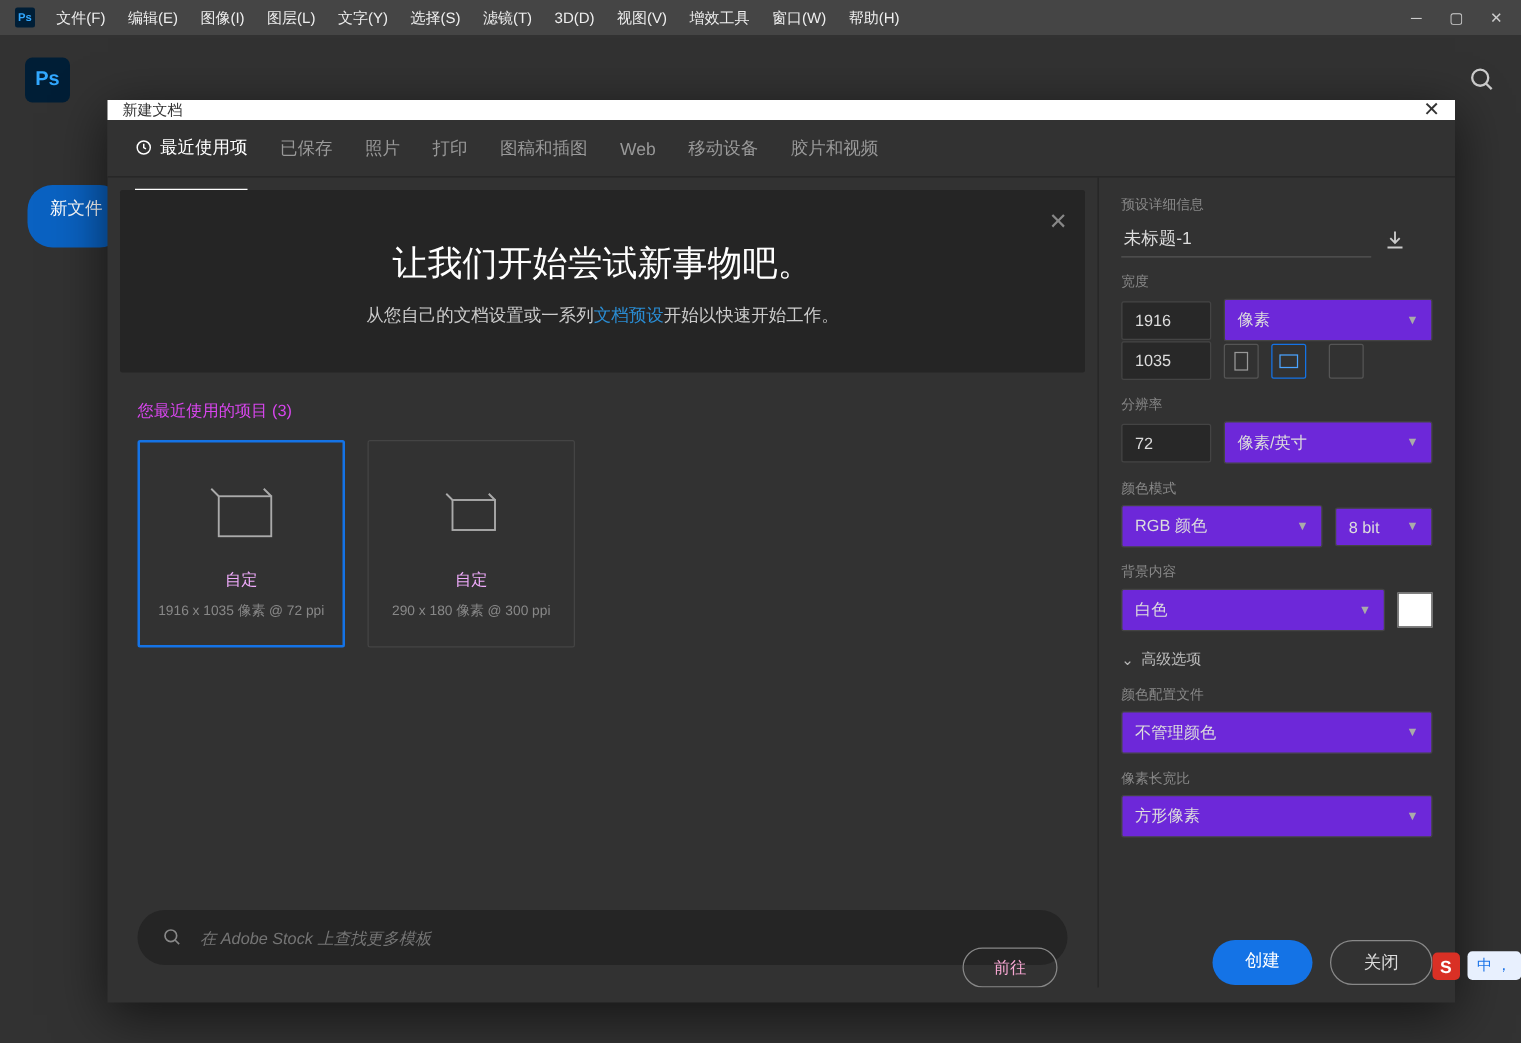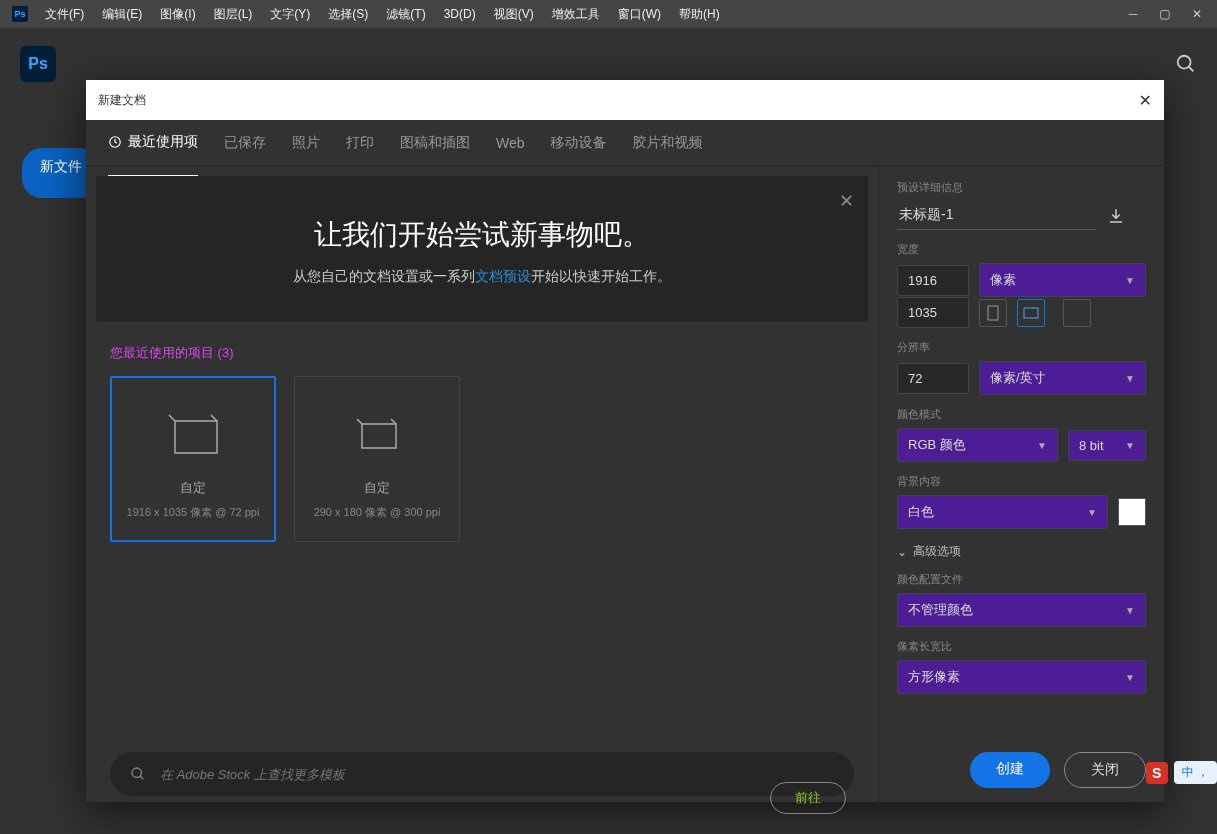--- a/index.html
+++ b/index.html
@@ -21,21 +21,21 @@
 .start-bar .spacer { flex:1; }
 .start-bar .search-ic { color:#ccc; }
 
 .left-nav { position: absolute; top: 120px; left: 22px; display: flex; flex-direction: row; gap: 16px; }
 .left-nav .btn-new { background: #0a62c2; color: #fff; font-size: 14px; padding: 10px 18px; border-radius: 20px; text-align:center; }
 .left-nav .btn-open { color: #fde047; font-size: 14px; padding: 10px 18px; text-align:center; }
 .left-nav .home { display:flex; align-items:center; gap:10px; color:#ddd; font-size:13px; margin-top:20px; padding:6px 10px;}
 
 
 .dialog { position: absolute; left: 86px; top: 80px; width: 1078px; height: 722px; background: #323232; box-shadow: 0 10px 40px rgba(0,0,0,.6); }
-.dlg-title { height: 40px; background: #fff; color: #333; display: flex; align-items: center; padding: 0 12px; font-size: 12px; justify-content: flex-end; }
+.dlg-title { height: 16px; background: #fff; color: #333; display: flex; align-items: center; padding: 0 12px; font-size: 12px; justify-content: flex-end; }
 .dlg-title .close { margin-left: auto; font-size: 16px; cursor:pointer; }
 
 .dlg-tabs { height: 46px; background: #323232; display: flex; align-items: center; padding: 0 22px; gap: 26px; font-size: 14px; border-bottom: 1px solid #252525; }
 .dlg-tabs .tab { color: #999; cursor:pointer; padding: 24px 0; display:flex; align-items:center; gap:6px;}
 .dlg-tabs .tab.active { color: #fff; border-bottom: 3px solid #fff; margin-bottom:-1px; }
 
 .dlg-body { display: flex; height: calc(100% - 74px); }
 .dlg-left { flex: 1; padding: 0; position: relative; overflow: hidden; }
 .dlg-right { width: 286px; border-left: 1px solid #252525; padding: 14px 18px; overflow-y:auto; font-size:12px; color:#aaa;}
 
@@ -44,34 +44,34 @@
 .hero .close-x { position: absolute; right: 14px; top: 14px; color: #888; font-size: 18px; cursor:pointer;}
 .hero h1 { color: #fff; font-size: 28px; font-weight: normal; margin-bottom: 14px; }
 .hero p { color: #ccc; font-size: 14px; }
 .hero p a { color: #2a8dd4; }
 
 .recent-lbl { margin: 22px 24px 14px; font-size: 13px; color: #d946ef; }
 .presets { display: flex; gap: 18px; padding: 0 24px; }
 .preset { width: 166px; height: 166px; border: 1px solid #444; border-radius: 2px; display: flex; flex-direction: column; align-items: center; justify-content: center; cursor:pointer; gap:4px;}
 .preset.selected { border: 2px solid #1473e6; }
 .preset .ic { height: 70px; display:flex; align-items:center; justify-content:center; color:#999;}
-.preset .name { font-size: 13px; color: #a3a3a3; margin-top:6px;}
+.preset .name { font-size: 13px; color: #f0abfc; margin-top:6px;}
 .preset .dim { font-size: 11px; color: #888; margin-top:4px;}
 
 
 .bottom-search { position: absolute; bottom: 18px; left: 24px; right: 24px; height: 44px; background: #252525; border-radius: 22px; display: flex; align-items: center; padding: 0 8px 0 20px; gap: 14px;}
 .bottom-search input { flex:1; background:transparent; border:none; outline:none; color:#ccc; font-size:13px; font-style:italic;}
-.bottom-search .go { border:1px solid #888; color:#84cc16; border-radius:18px; padding:6px 24px; font-size:13px; cursor:pointer;margin-top:48px;}
+.bottom-search .go { border:1px solid #888; color:#f9a8d4; border-radius:18px; padding:6px 24px; font-size:13px; cursor:pointer;margin-top:48px;}
 
 
 .dlg-right .label { font-size: 11px; color: #888; margin: 12px 0 6px; }
 .dlg-right .row { display:flex; gap:10px; align-items:center; }
 .dlg-right input[type=text] { background: #282828; border: 1px solid #444; color: #ddd; padding: 7px 10px; font-size: 13px; width: 72px; border-radius:2px;}
 .dlg-right input.wide { width: 200px; font-size:14px; border:none; border-bottom:1px solid #555; background:transparent; border-radius:0; padding:6px 2px;}
-.dlg-right .sel { background: #4c1d95; border: 1px solid #444; color: #ddd; padding: 7px 10px; font-size: 13px; flex:1; display:flex; justify-content:space-between; align-items:center; border-radius:2px; cursor:pointer;}
+.dlg-right .sel { background: #6d28d9; border: 1px solid #444; color: #ddd; padding: 7px 10px; font-size: 13px; flex:1; display:flex; justify-content:space-between; align-items:center; border-radius:2px; cursor:pointer;}
 .dlg-right .sel.small{flex:0 0 78px;}
 .dlg-right .chev { font-size:10px; color:#aaa;}
 .orient-btn { width:28px; height:28px; border:1px solid #555; display:flex;align-items:center;justify-content:center; border-radius:2px; cursor:pointer;}
 .orient-btn.sel2{border-color:#1473e6;}
 .swatch{width:28px;height:28px;background:#fff;border:1px solid #555;}
 .adv{display:flex;align-items:center;gap:6px;color:#bbb;font-size:12px;margin-top:14px;cursor:pointer;}
 .dlg-footer{position:absolute;bottom:14px;right:18px;display:flex;gap:14px;}
 .dlg-footer .btn{padding:8px 26px;border-radius:20px;font-size:14px;cursor:pointer;}
 .dlg-footer .primary{background:#1473e6;color:#fff;}
 .dlg-footer .secondary{border:1px solid #888;color:#ddd;}

